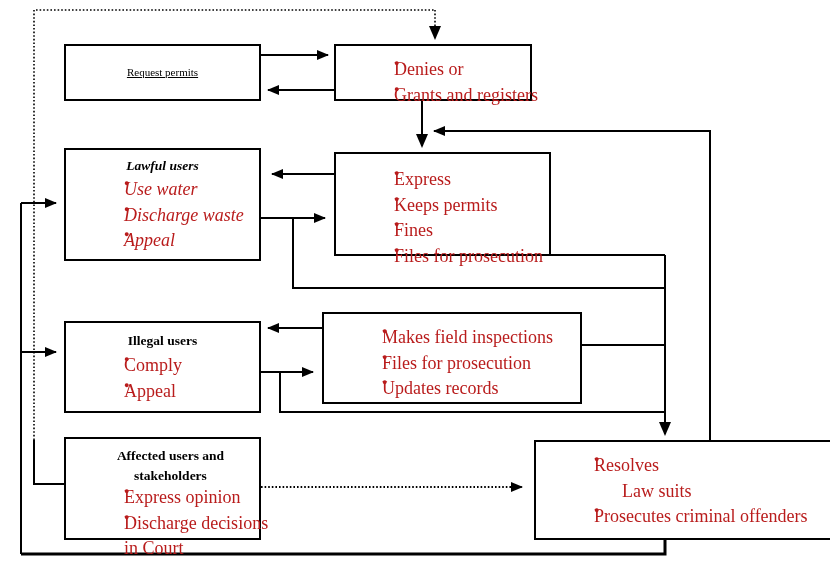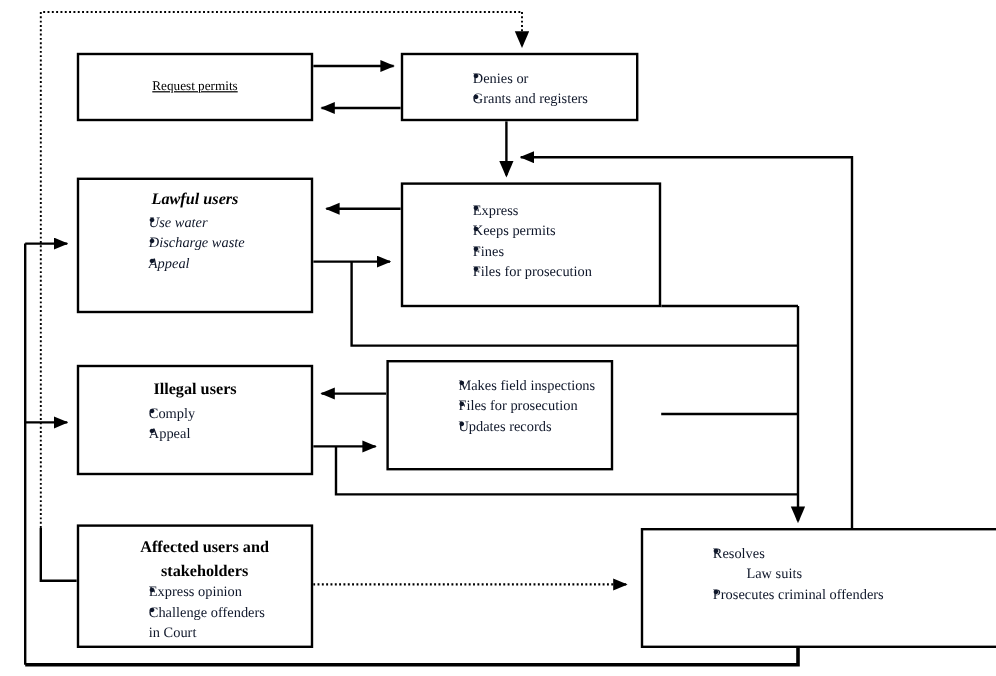--- a/index.html
+++ b/index.html
@@ -47,23 +47,23 @@
     color: #000;
     text-decoration: underline;
   }
   ul.bullets {
     list-style: none;
     margin: 0;
     padding: 0;
   }
   ul.bullets li {
     position: relative;
-    font-size: 12px;
+    font-size: 18px;
     line-height: 1.42;
-    color: #0f172a;
+    color: #b91c1c;
     white-space: nowrap;
   }
   ul.bullets li.bulleted::before {
     content: "\25CF";
     position: absolute;
     font-size: 9px;
     line-height: 1.42;
     top: 0;
   }
   ul.bullets li.sub {
@@ -204,35 +204,35 @@
         <li class="bulleted" style="padding-left:44px;">
           <span>Fines</span>
         </li>
         <li class="bulleted" style="padding-left:44px;">
           <span>Files for prosecution</span>
         </li>
       </ul>
     </div>
   </div>
 
-  <div class="node" style="left:64px; top:304px; width:197px; height:92px;">
+  <div class="node" style="left:64px; top:321px; width:197px; height:92px;">
     <div class="node-inner">
       <div class="node-title" style="position:absolute; left:0; right:0; top:8px;">Illegal users</div>
       <ul class="bullets" style="position:absolute; left:14px; top:30px; right:4px;">
         <li class="bulleted" style="padding-left:44px;">
           <span>Comply</span>
         </li>
         <li class="bulleted" style="padding-left:44px;">
           <span>Appeal</span>
         </li>
       </ul>
     </div>
   </div>
 
-  <div class="node" style="left:322px; top:300px; width:189px; height:92px;">
+  <div class="node" style="left:322px; top:312px; width:260px; height:92px;">
     <div class="node-inner">
       <ul class="bullets" style="position:absolute; left:14px; top:11px; right:4px;">
         <li class="bulleted" style="padding-left:44px;">
           <span>Makes field inspections</span>
         </li>
         <li class="bulleted" style="padding-left:44px;">
           <span>Files for prosecution</span>
         </li>
         <li class="bulleted" style="padding-left:44px;">
           <span>Updates records</span>
@@ -242,21 +242,21 @@
   </div>
 
   <div class="node" style="left:64px; top:437px; width:197px; height:103px;">
     <div class="node-inner">
       <div class="node-title" style="position:absolute; left:16px; right:0; top:7px;">Affected users and stakeholders</div>
       <ul class="bullets" style="position:absolute; left:14px; top:46px; right:4px;">
         <li class="bulleted" style="padding-left:44px;">
           <span>Express opinion</span>
         </li>
         <li class="bulleted" style="padding-left:44px;">
-          <span>Challenge offenders</span>
+          <span>Discharge decisions</span>
         </li>
         <li class="sub" style="padding-left:44px;">
           <span>in Court</span>
         </li>
       </ul>
     </div>
   </div>
 
   <div class="node" style="left:534px; top:440px; width:303px; height:100px;">
     <div class="node-inner">

